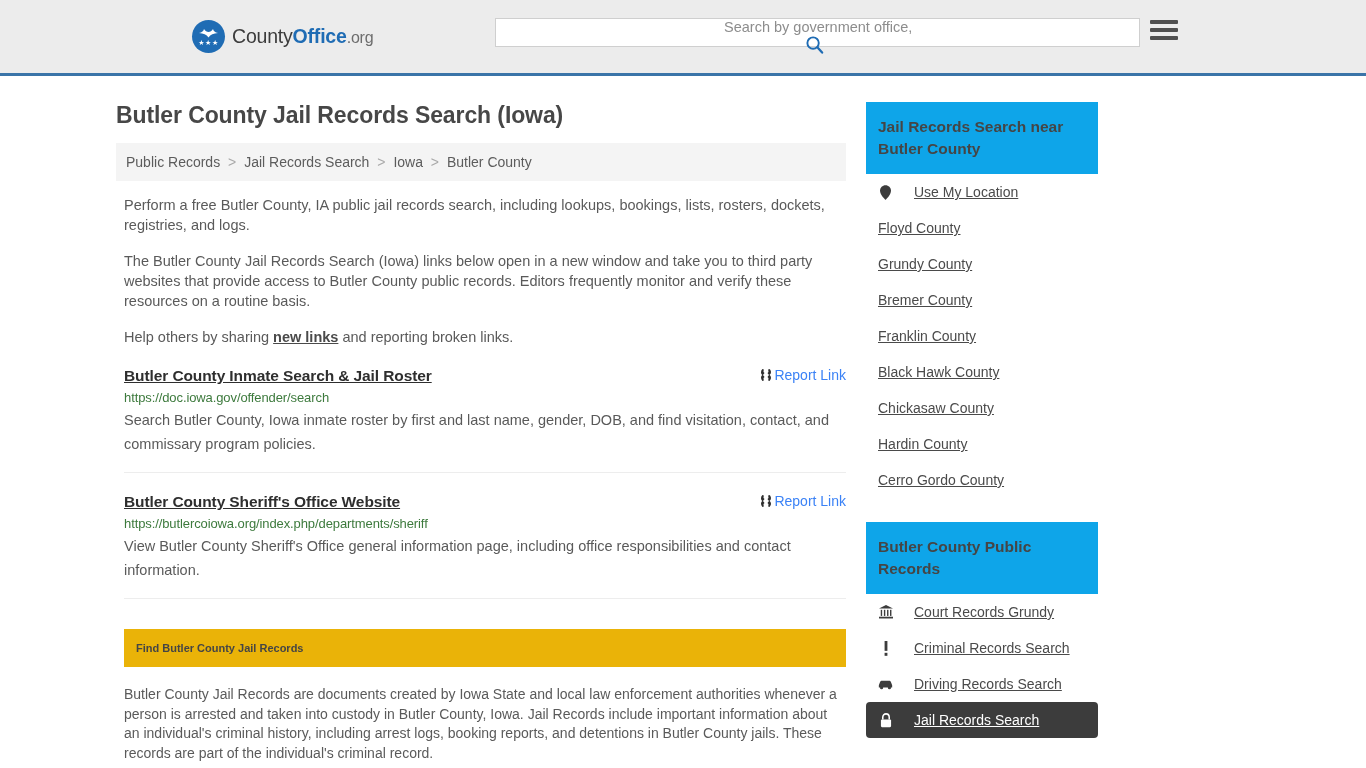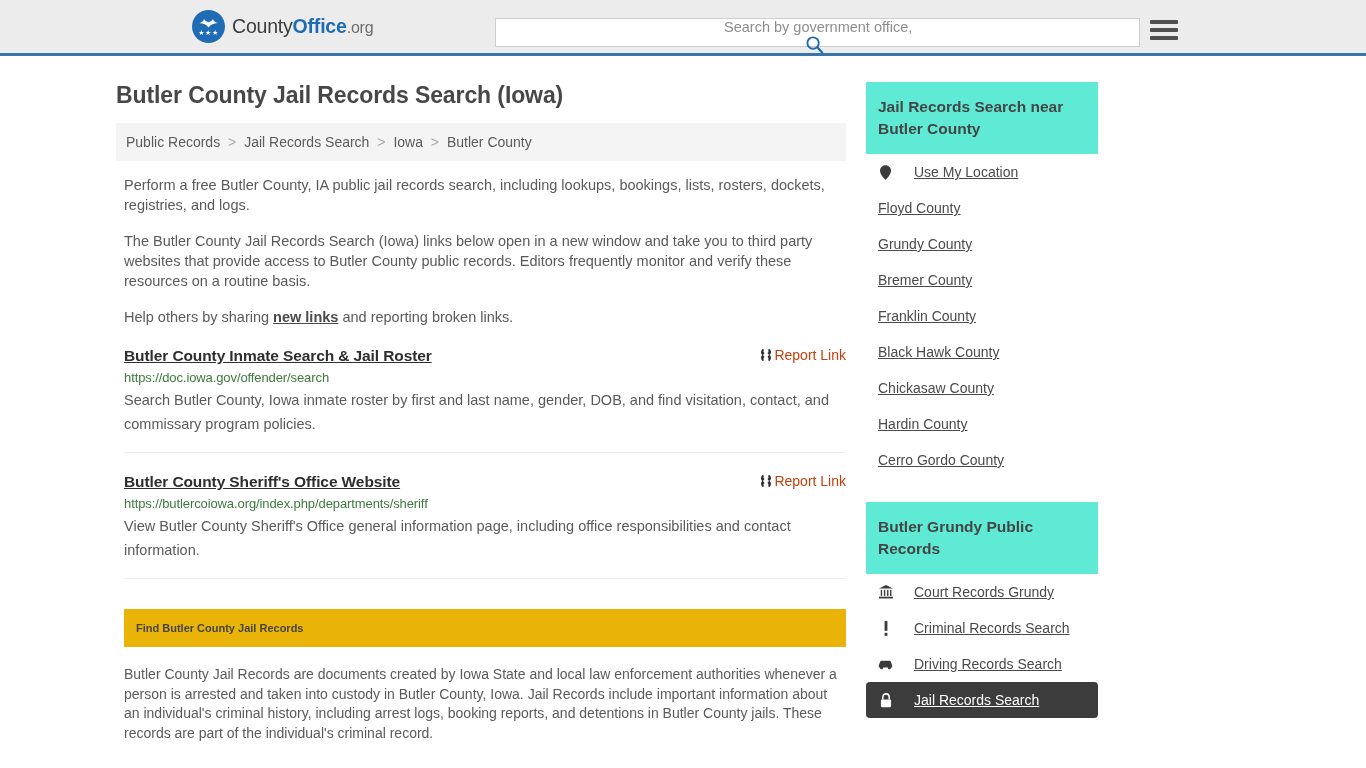--- a/index.html
+++ b/index.html
@@ -7,21 +7,21 @@
   body {
     width: 1366px; height: 768px;
     background: #ffffff;
     font-family: "Liberation Sans", sans-serif;
     color: #4a4a4a;
     overflow: hidden;
   }
 
   
   .header {
-    height: 56px;
+    height: 76px;
     background: #ececec;
     border-bottom: 3px solid #3a74a8;
     display: flex;
     align-items: center;
     position: relative;
   }
   .logo-wrap {
     display: flex; align-items: center;
     margin-left: 192px;
     gap: 7px;
@@ -123,39 +123,39 @@
     font-size: 13px; color: #3d7a3d; margin-top: 5px;
     letter-spacing: -0.1px;
   }
   .result-desc {
     font-size: 14.5px; line-height: 24px; color: #5a5a5a;
     margin-top: 3px;
   }
   .report-link {
     position: absolute; right: 0; top: 0;
     display: flex; align-items: center; 
-    font-size: 14px; color: #c2410c; cursor: pointer; justify-content: space-between;
+    font-size: 14px; color: #3b82f6; cursor: pointer; justify-content: space-between;
   }
 
   
   .section-head {
     background: #eab308;
     padding: 13px 12px;
     font-size: 11px; font-weight: bold; color: #454545;
     margin: 30px 0 0 8px;
   }
   .section-body { margin-left: 8px; }
   .section-body p.body-text {
     font-size: 14px; line-height: 19.5px; color: #5a5a5a;
     margin: 18px 0 0 0;
   }
 
   
   .side-head {
-    background: #5eead4;
+    background: #0ea5e9;
     padding: 14px 12px;
     font-size: 15.5px; font-weight: bold; color: #454545;
     line-height: 22px;
     margin-top: 26px;
   }
   .side-head.second { margin-top: 24px; }
   .side-link-row {
     display: flex; align-items: center; gap: 21px;
     padding: 10px 12px 10px 12px;
   }
@@ -301,21 +301,21 @@
     <div class="side-link-plain">
       <span class="txt">Chickasaw County</span>
     </div>
     <div class="side-link-plain">
       <span class="txt">Hardin County</span>
     </div>
     <div class="side-link-plain">
       <span class="txt">Cerro Gordo County</span>
     </div>
 
-    <div class="side-head second">Butler Grundy Public Records</div>
+    <div class="side-head second">Butler County Public Records</div>
 
     <div class="side-link-row">
       <span class="ico">
         <svg width="14" height="14" viewBox="0 0 16 16">
           <path d="M8 0 L16 4 L0 4 Z" fill="#3c3c3c"></path>
           <rect x="2" y="5.5" width="1.6" height="7" fill="#3c3c3c"></rect>
           <rect x="5.6" y="5.5" width="1.6" height="7" fill="#3c3c3c"></rect>
           <rect x="9.2" y="5.5" width="1.6" height="7" fill="#3c3c3c"></rect>
           <rect x="12.6" y="5.5" width="1.6" height="7" fill="#3c3c3c"></rect>
           <rect x="0" y="13.4" width="16" height="2" fill="#3c3c3c"></rect>

